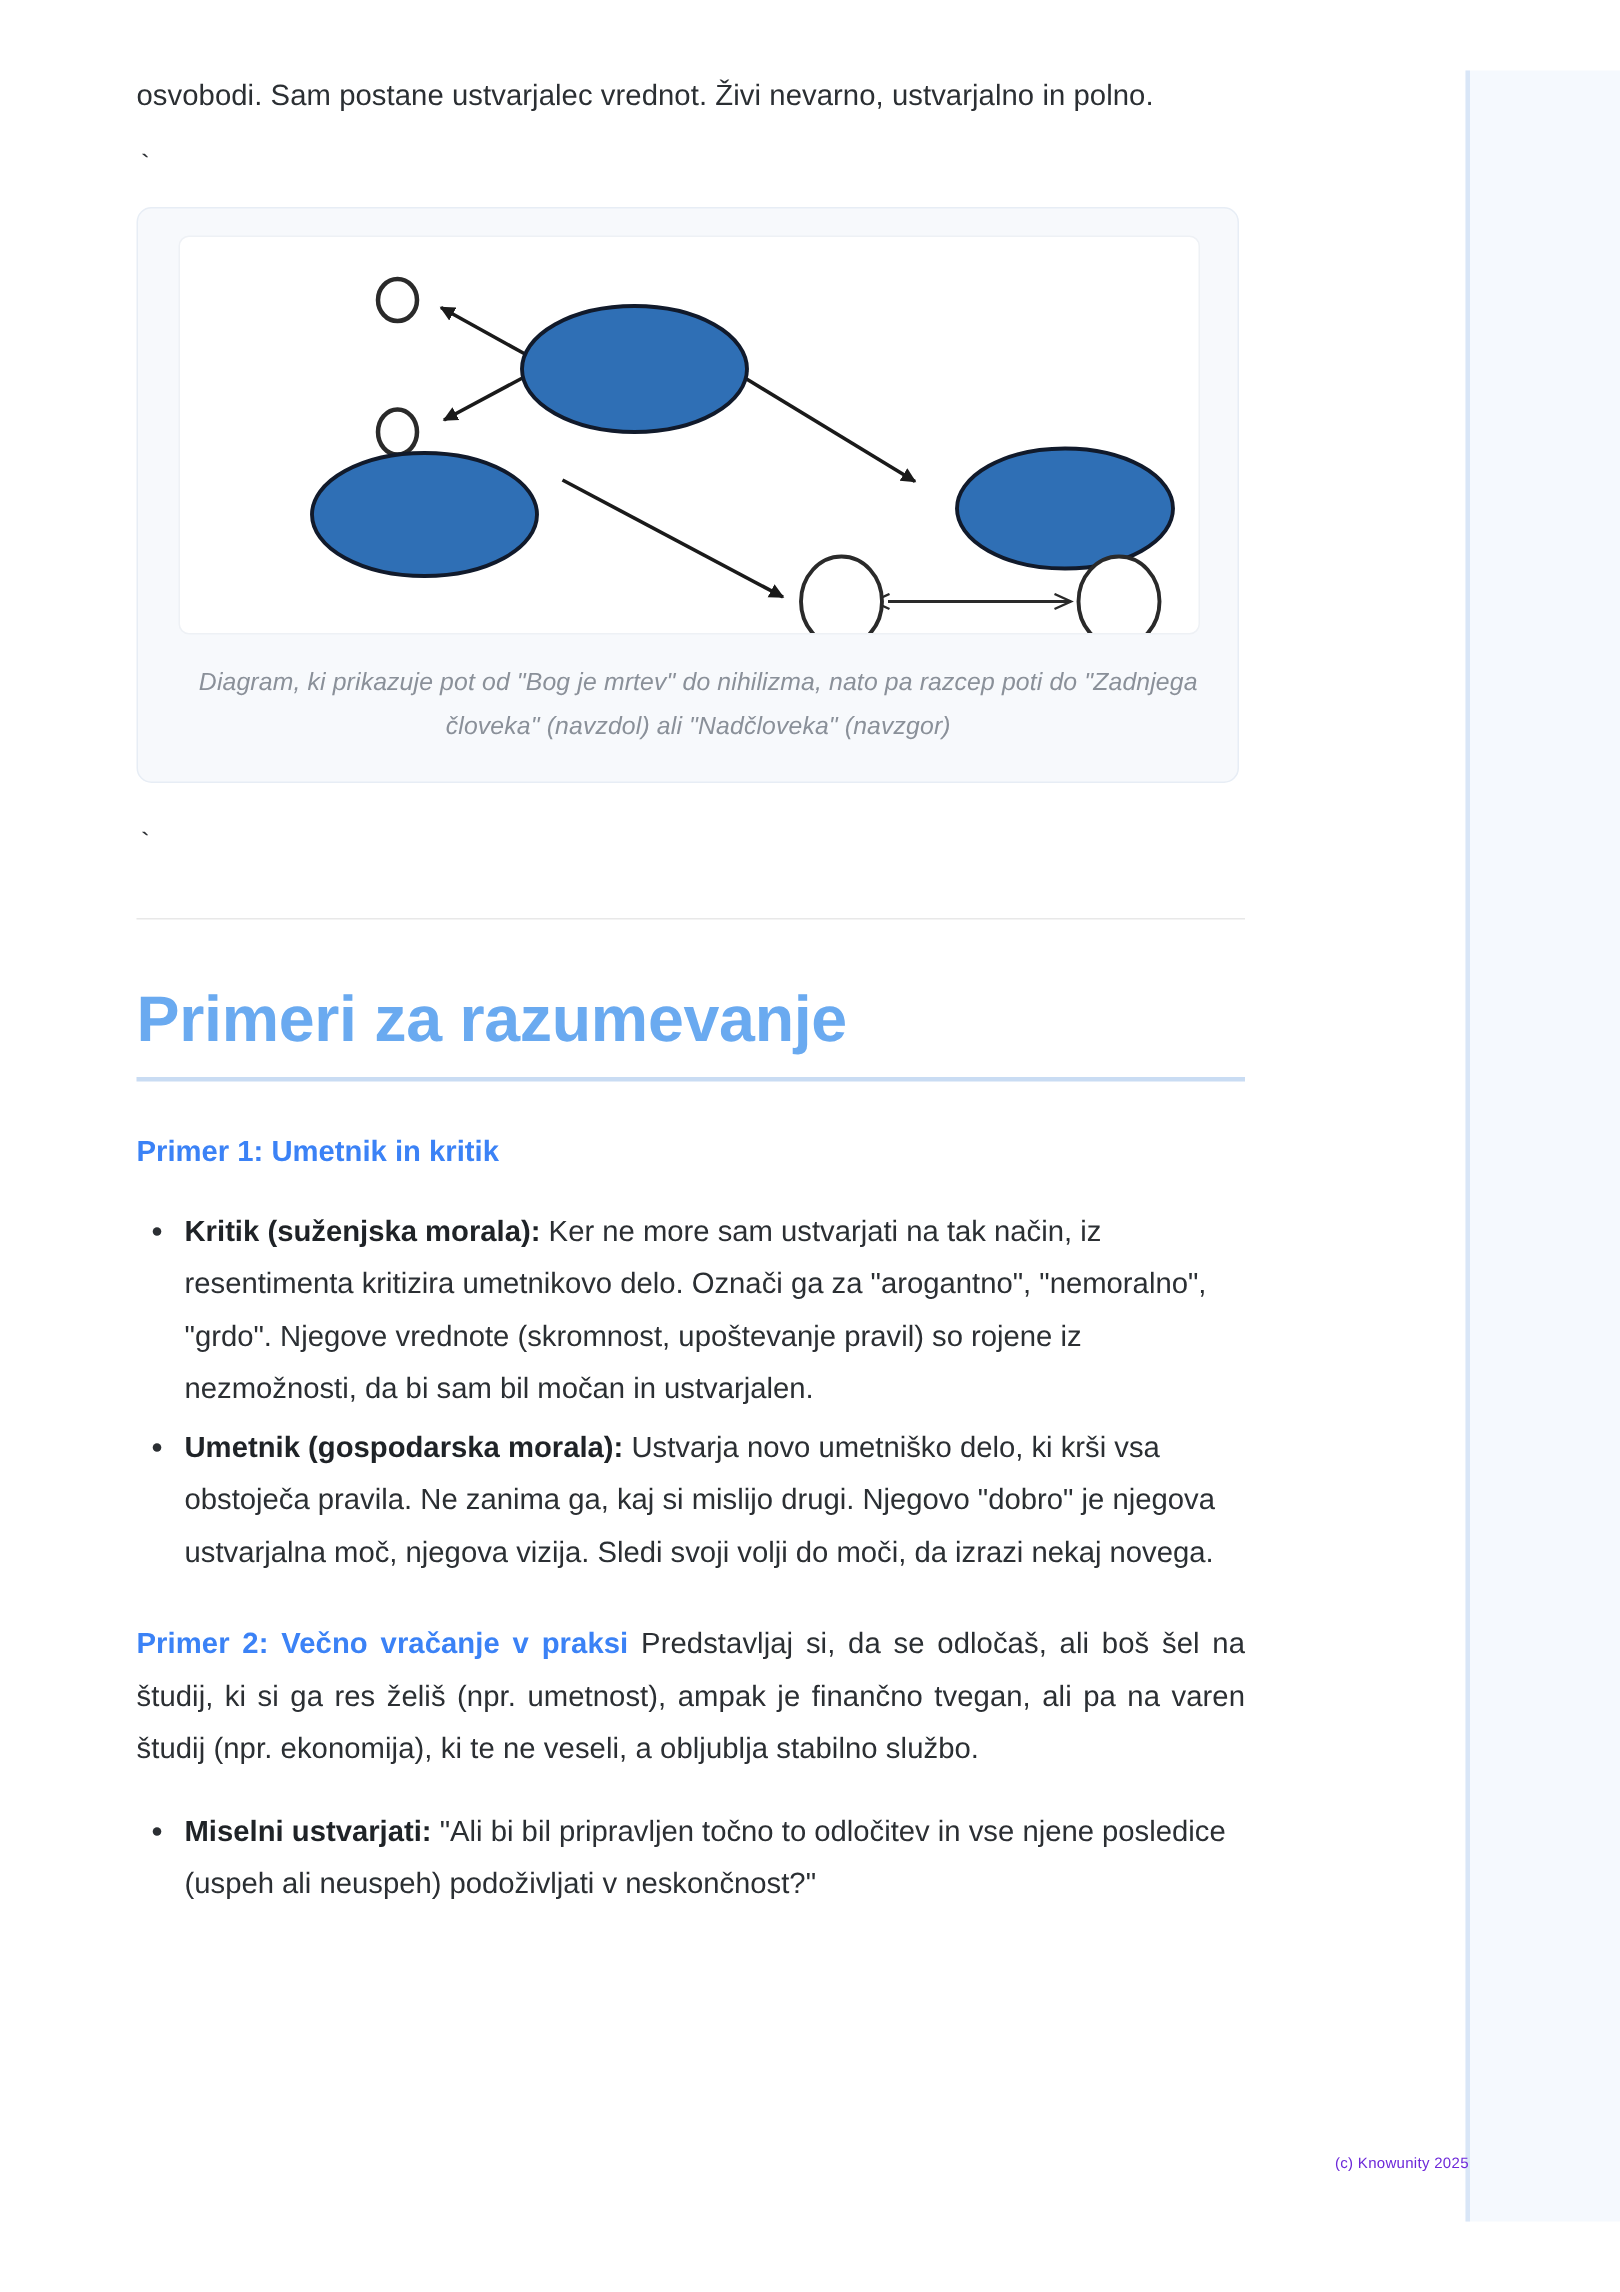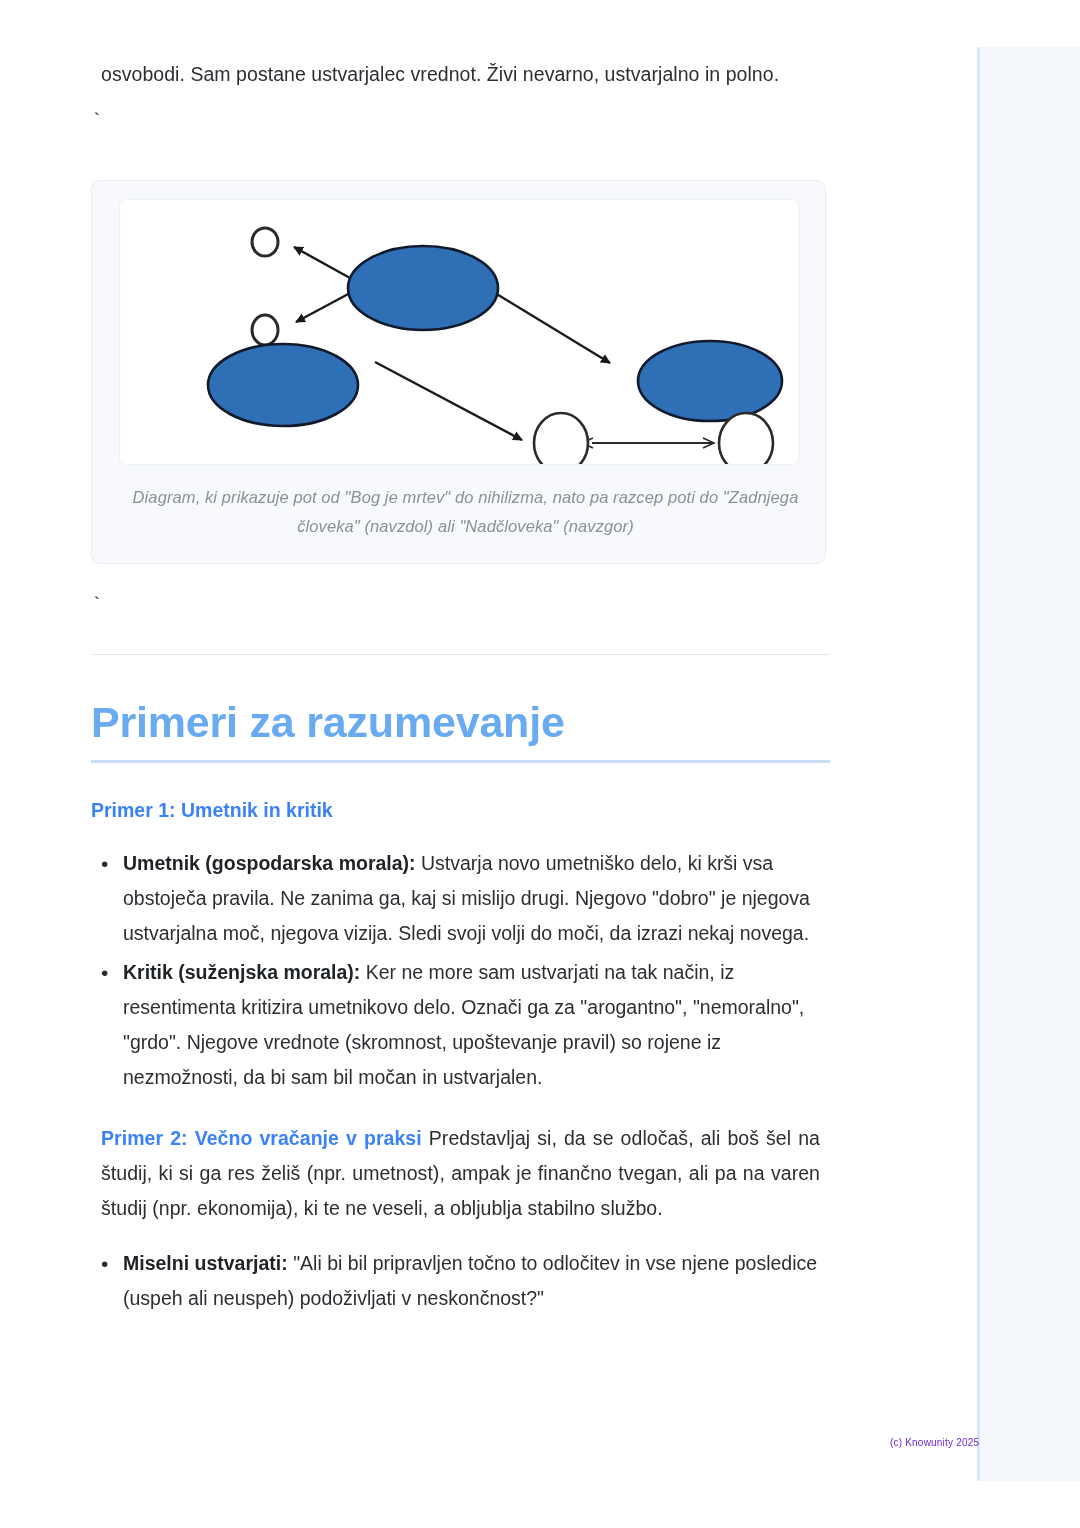--- a/index.html
+++ b/index.html
@@ -42,42 +42,42 @@
   .content {
     margin-left: 91px;
     margin-right: 90px;
     width: 739px;
   }
 
   p.body-text {
     font-size: 19.5px;
     line-height: 35px;
     color: #2b2f33;
-    margin: 10px;
+    margin: 0;
     letter-spacing: 0.05px;
   }
 
   .para-top {
     padding-top: 47px;
   }
 
   .tick {
     font-size: 19px;
     line-height: 30px;
     color: #2b2f33;
     margin: 0;
     height: 30px;
     font-family: "Liberation Mono", monospace;
   }
   .tick-1 { margin-top: 14px; }
   .tick-2 { margin-top: 26px; }
 
   
   .figure-card {
-    margin-top: 44px;
+    margin-top: 12px;
     background: #f7f9fc;
     border: 1px solid #e7edf5;
     border-radius: 10px;
     padding: 18px 13px 22px 27px;
     box-sizing: border-box;
     width: 735px;
   }
   .figure-image-wrap {
     background: #ffffff;
     border: 1px solid #eef1f5;
@@ -240,22 +240,22 @@
     <p class="tick tick-2">`</p>
 
     <hr class="rule">
 
     <h2 class="section-title">Primeri za razumevanje</h2>
     <div class="title-underline"></div>
 
     <h3 class="sub-title">Primer 1: Umetnik in kritik</h3>
 
     <ul class="bullets">
+      <li><b>Kritik (suženjska morala):</b><span> Ker ne more sam ustvarjati na tak način, iz resentimenta kritizira umetnikovo delo. Označi ga za "arogantno", "nemoralno", "grdo". Njegove vrednote (skromnost, upoštevanje pravil) so rojene iz nezmožnosti, da bi sam bil močan in ustvarjalen.</span></li>
       <li><b>Umetnik (gospodarska morala):</b><span> Ustvarja novo umetniško delo, ki krši vsa obstoječa pravila. Ne zanima ga, kaj si mislijo drugi. Njegovo "dobro" je njegova ustvarjalna moč, njegova vizija. Sledi svoji volji do moči, da izrazi nekaj novega.</span></li>
-      <li><b>Kritik (suženjska morala):</b><span> Ker ne more sam ustvarjati na tak način, iz resentimenta kritizira umetnikovo delo. Označi ga za "arogantno", "nemoralno", "grdo". Njegove vrednote (skromnost, upoštevanje pravil) so rojene iz nezmožnosti, da bi sam bil močan in ustvarjalen.</span></li>
     </ul>
 
     <p class="body-text justified"><b>Primer 2: Večno vračanje v praksi</b><span> Predstavljaj si, da se odločaš, ali boš šel na študij, ki si ga res želiš (npr. umetnost), ampak je finančno tvegan, ali pa na varen študij (npr. ekonomija), ki te ne veseli, a obljublja stabilno službo.</span></p>
 
     <ul class="bullets tight">
       <li><b>Miselni ustvarjati:</b><span> "Ali bi bil pripravljen točno to odločitev in vse njene posledice (uspeh ali neuspeh) podoživljati v neskončnost?"</span></li>
     </ul>
 
   </div>
 </div>

